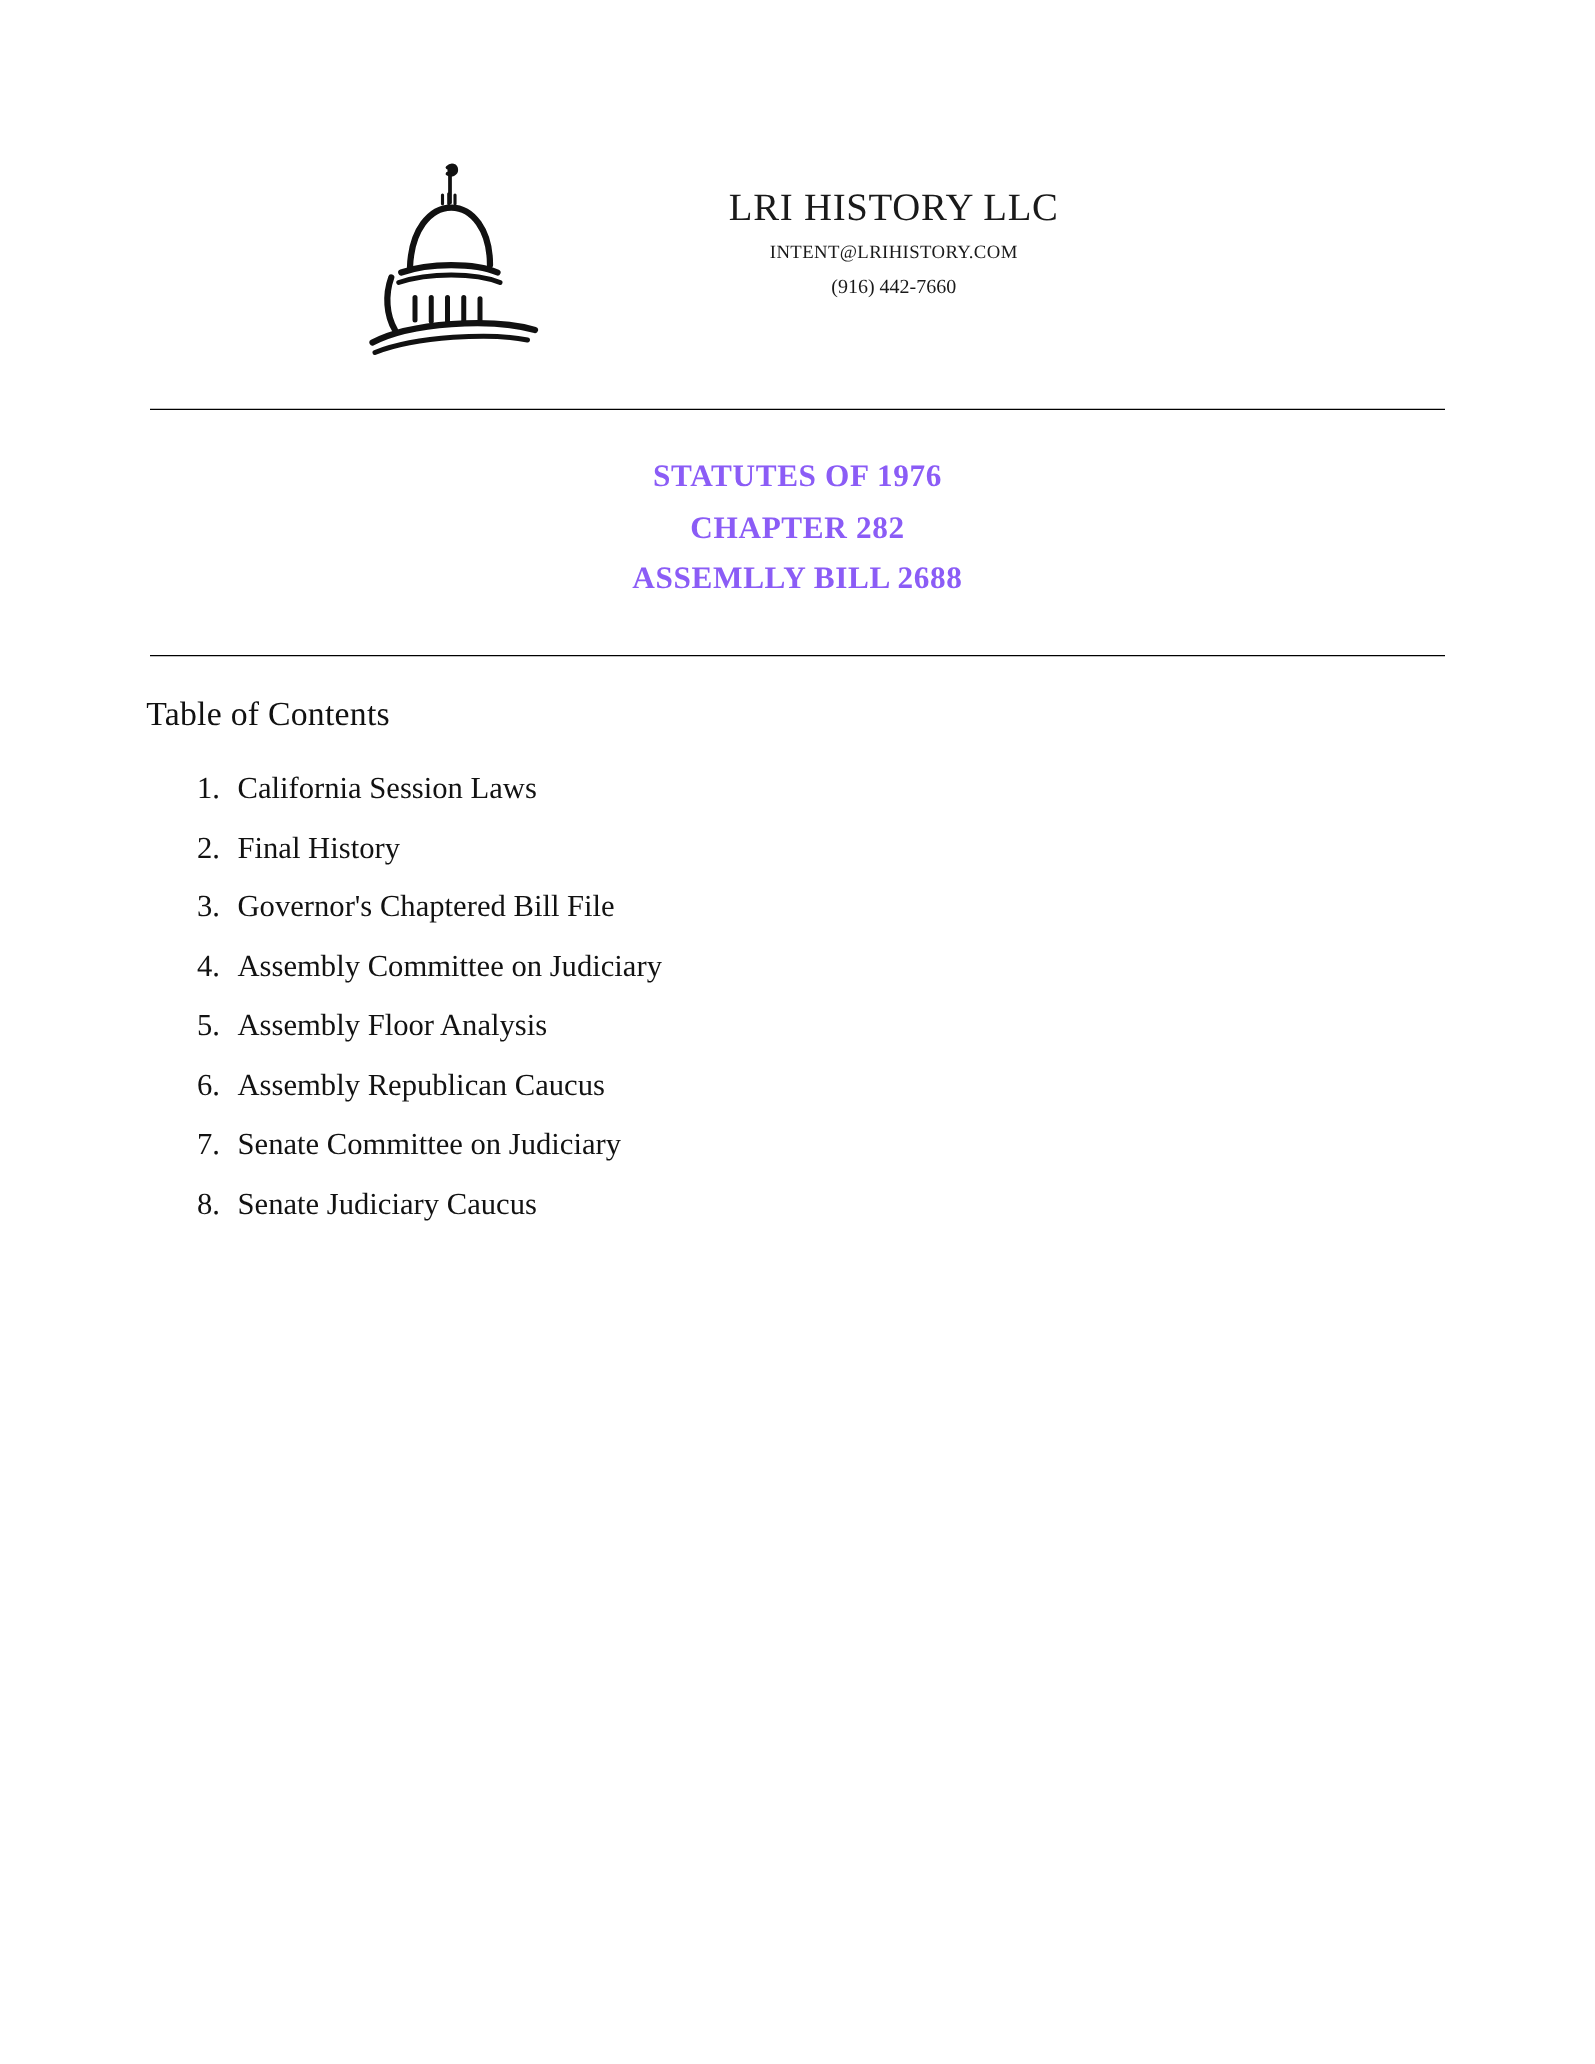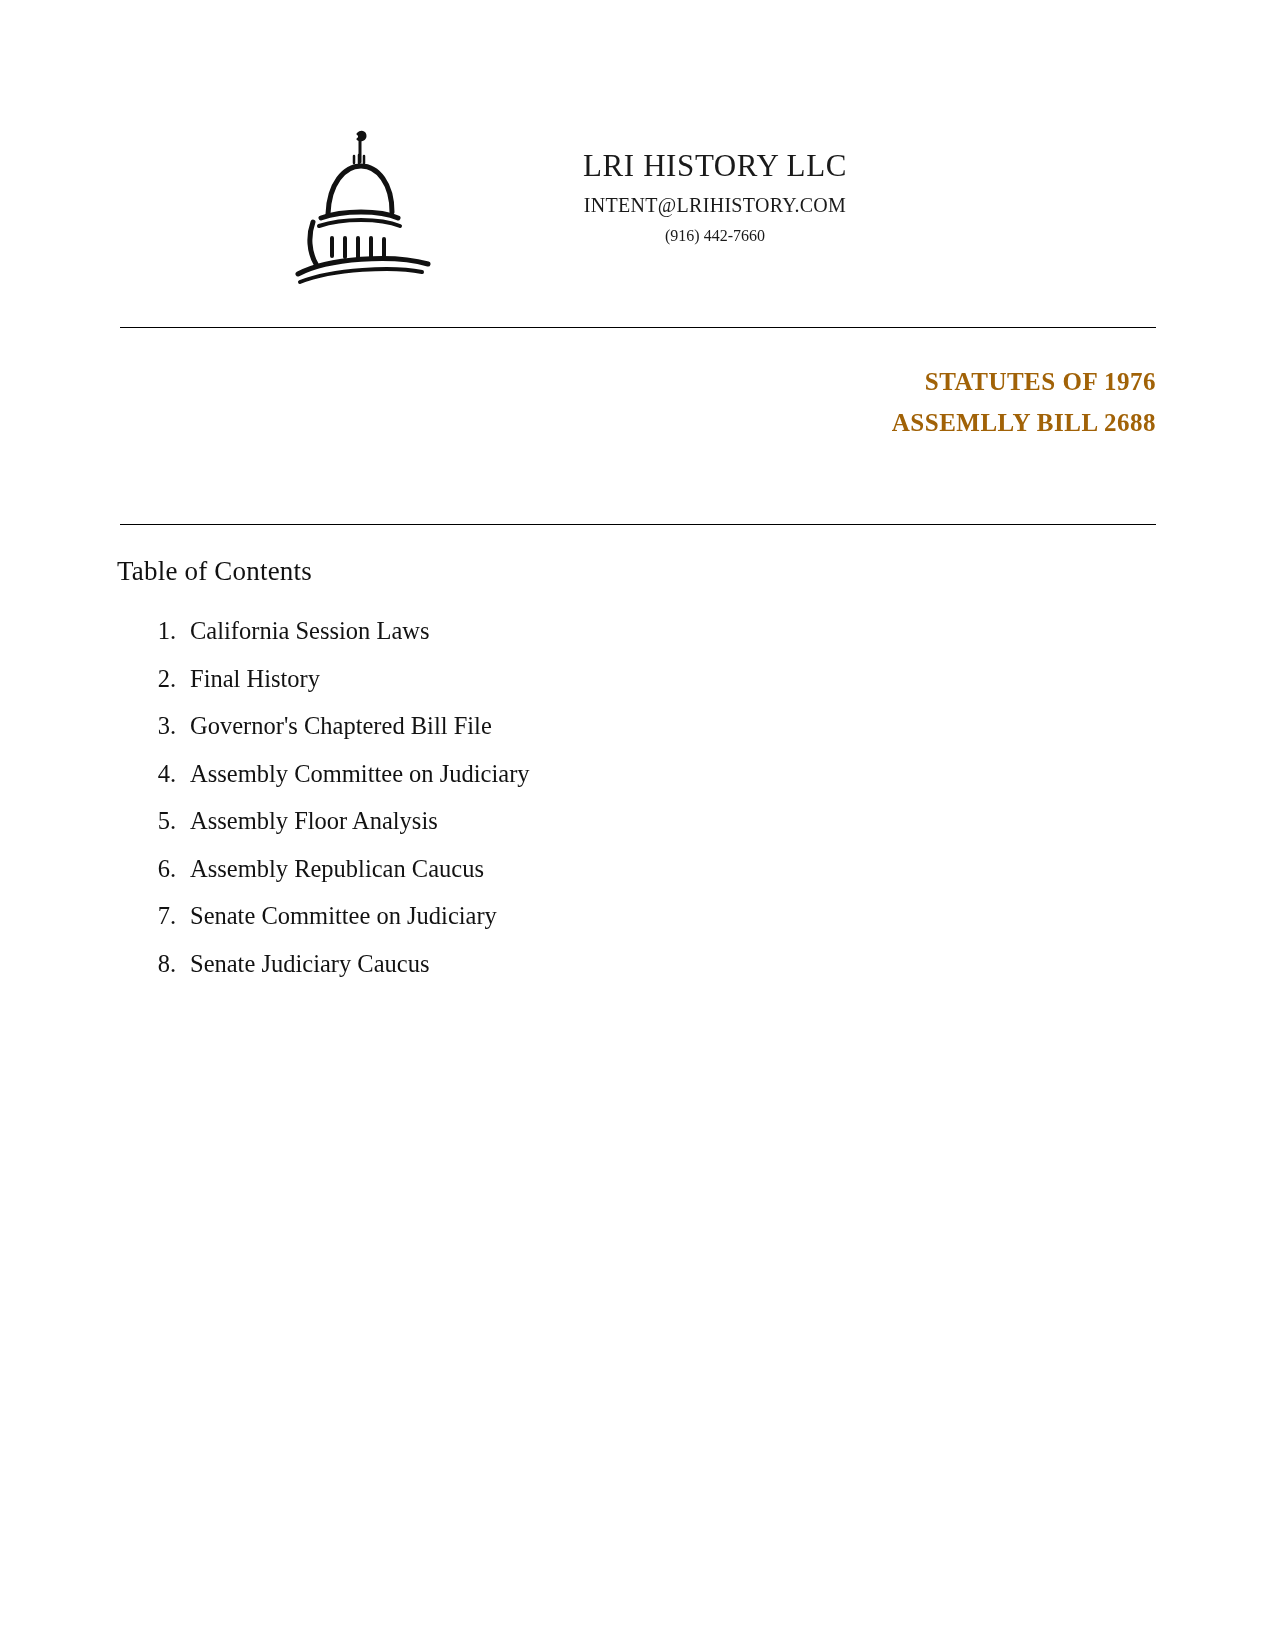--- a/index.html
+++ b/index.html
@@ -49,21 +49,21 @@
   .company-name {
     font-family: "Liberation Serif", serif;
     font-size: 31px;
     letter-spacing: 0.6px;
     color: #1a1a1a;
     line-height: 1.15;
     white-space: nowrap;
   }
   .company-line {
     font-family: "Liberation Serif", serif;
-    font-size: 20px;
+    font-size: 15px;
     letter-spacing: 0.3px;
     color: #1a1a1a;
     margin-top: 10px;
     white-space: nowrap;
   }
   .company-phone {
     font-family: "Liberation Serif", serif;
     font-size: 16px;
     color: #1a1a1a;
     margin-top: 10px;
@@ -80,22 +80,22 @@
   }
   .rule-top { top: 327px; }
   .rule-bottom { top: 524px; }
 
   
   .title-block {
     position: absolute;
     left: 120px;
     top: 362px;
     width: 1036px;
-    text-align: right;
-    color: #a16207;
+    text-align: center;
+    color: #8b5cf6;
   }
   .title-line {
     font-family: "Liberation Serif", serif;
     font-weight: bold;
     font-size: 25px;
     letter-spacing: 0.5px;
     line-height: 1.62;
     white-space: nowrap;
   }
 
@@ -179,20 +179,21 @@
       <div class="company-line">INTENT@LRIHISTORY.COM</div>
       <div class="company-phone">(916) 442-7660</div>
     </div>
 
   </div>
 
   <div class="rule rule-top"></div>
 
   <div class="title-block">
     <div class="title-line">STATUTES OF 1976</div>
+    <div class="title-line">CHAPTER  282</div>
     <div class="title-line">ASSEMLLY BILL 2688</div>
   </div>
 
   <div class="rule rule-bottom"></div>
 
   <div class="toc-heading">Table of Contents</div>
 
   <ol class="toc-list">
     <li class="toc-item">
       <span class="toc-num">1.</span>

